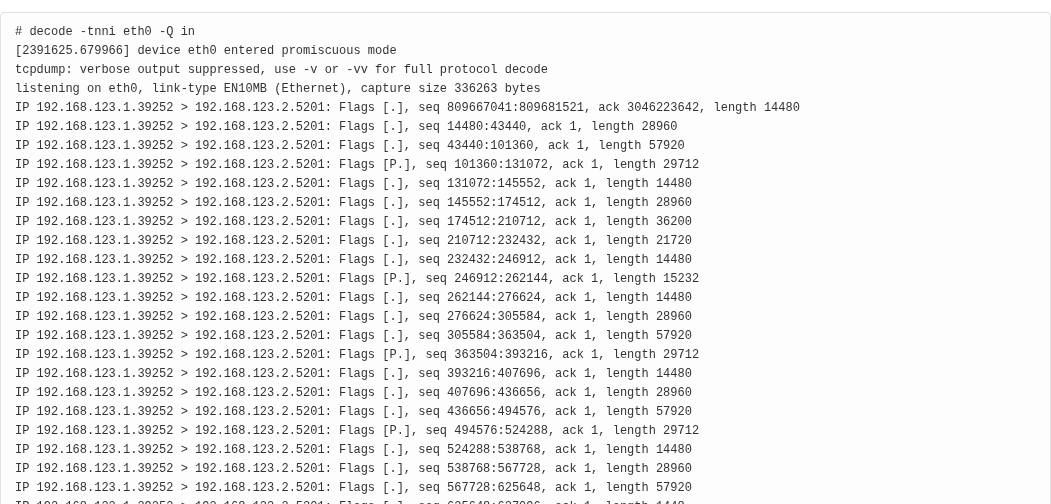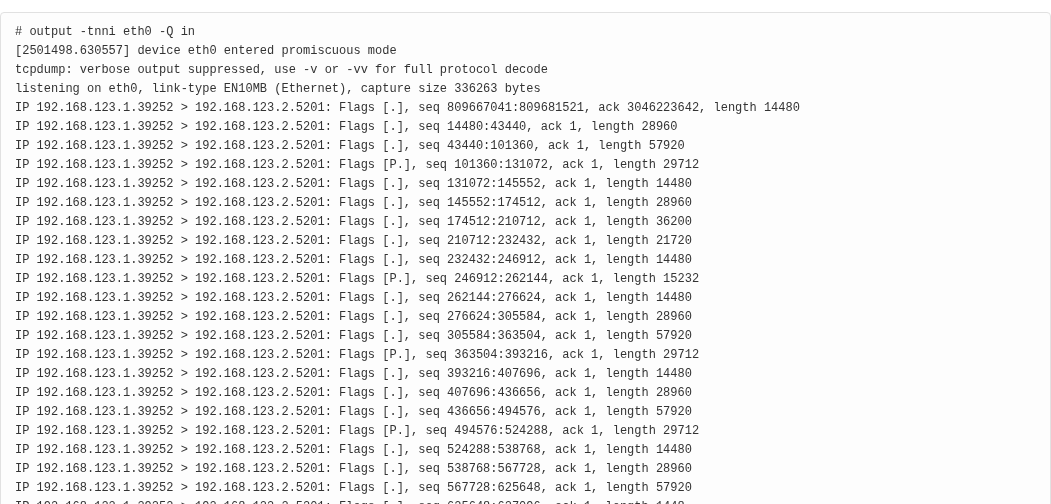--- a/index.html
+++ b/index.html
@@ -19,22 +19,22 @@
     font-size: 12px;
     line-height: 19px;
     color: #333333;
     white-space: pre;
     overflow: hidden;
   }
 </style>
 </head>
 <body>
 
-<pre class="codeblock"><span># output -tnni eth0 -Q in</span>
-<span>[2501498.630557] device eth0 entered promiscuous mode</span>
+<pre class="codeblock"><span># decode -tnni eth0 -Q in</span>
+<span>[2391625.679966] device eth0 entered promiscuous mode</span>
 <span>tcpdump: verbose output suppressed, use -v or -vv for full protocol decode</span>
 <span>listening on eth0, link-type EN10MB (Ethernet), capture size 336263 bytes</span>
 <span>IP 192.168.123.1.39252 &gt; 192.168.123.2.5201: Flags [.], seq 809667041:809681521, ack 3046223642, length 14480</span>
 <span>IP 192.168.123.1.39252 &gt; 192.168.123.2.5201: Flags [.], seq 14480:43440, ack 1, length 28960</span>
 <span>IP 192.168.123.1.39252 &gt; 192.168.123.2.5201: Flags [.], seq 43440:101360, ack 1, length 57920</span>
 <span>IP 192.168.123.1.39252 &gt; 192.168.123.2.5201: Flags [P.], seq 101360:131072, ack 1, length 29712</span>
 <span>IP 192.168.123.1.39252 &gt; 192.168.123.2.5201: Flags [.], seq 131072:145552, ack 1, length 14480</span>
 <span>IP 192.168.123.1.39252 &gt; 192.168.123.2.5201: Flags [.], seq 145552:174512, ack 1, length 28960</span>
 <span>IP 192.168.123.1.39252 &gt; 192.168.123.2.5201: Flags [.], seq 174512:210712, ack 1, length 36200</span>
 <span>IP 192.168.123.1.39252 &gt; 192.168.123.2.5201: Flags [.], seq 210712:232432, ack 1, length 21720</span>

